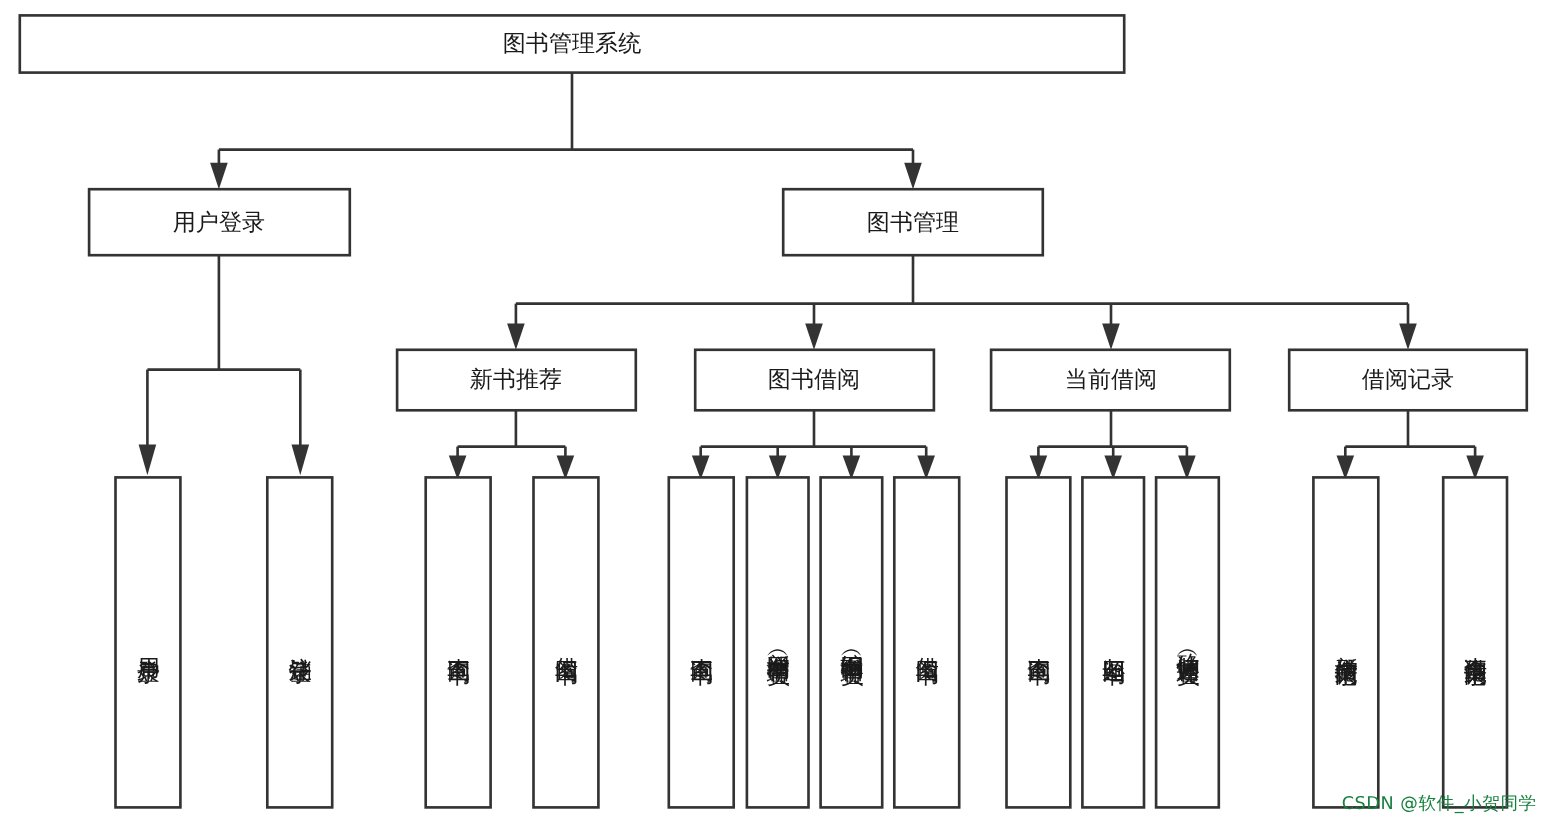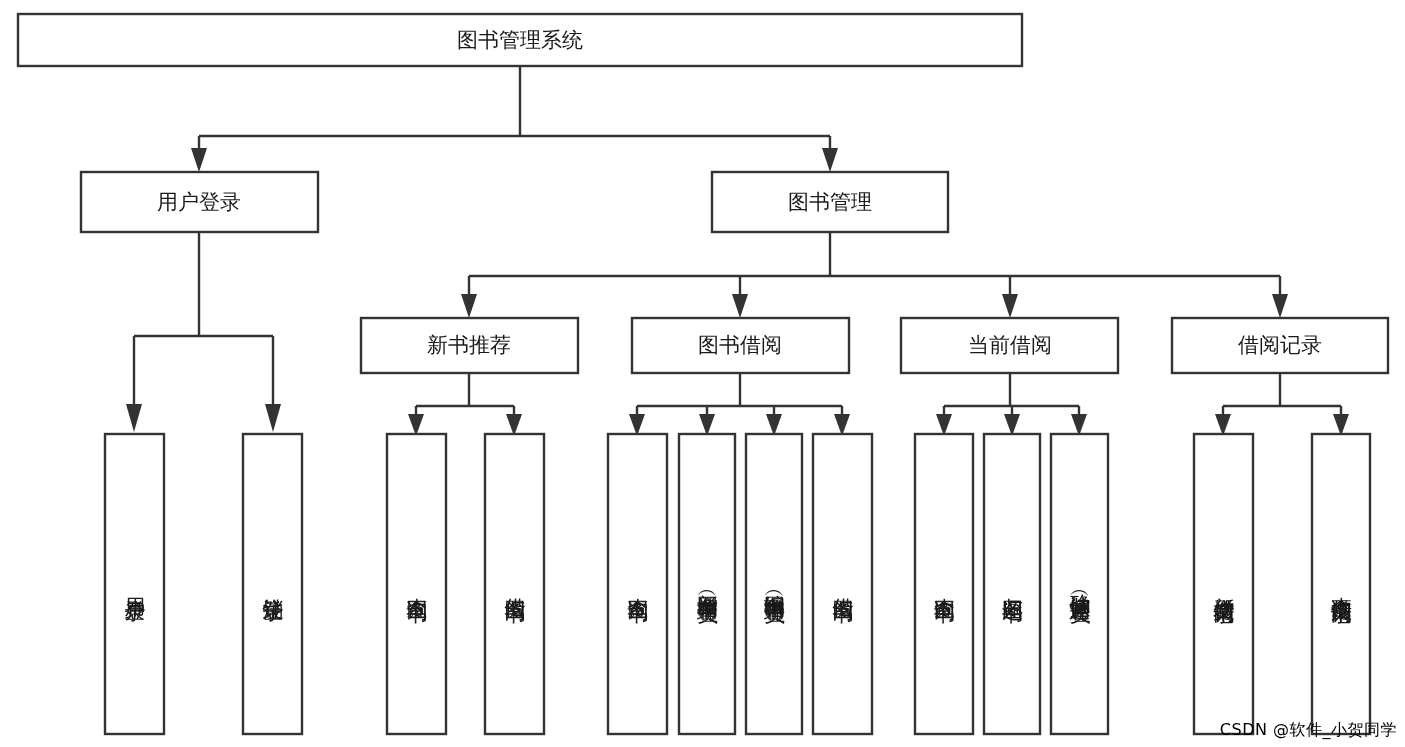--- a/index.html
+++ b/index.html
@@ -63,21 +63,21 @@
     justify-content: center;
     white-space: nowrap;
     pointer-events: none;
   }
   .watermark {
     position: absolute;
     right: 8px;
     bottom: 6px;
     font-family: "DejaVu Sans", "Liberation Sans", sans-serif;
     font-size: 16px;
-    color: #000000;
+    color: #15803d;
     white-space: nowrap;
     letter-spacing: 0.5px;
   }
 </style>
 </head>
 <body>
 
 <div id="diagram-root">
 
   <svg id="flow-svg" viewBox="0 0 1405 747">

